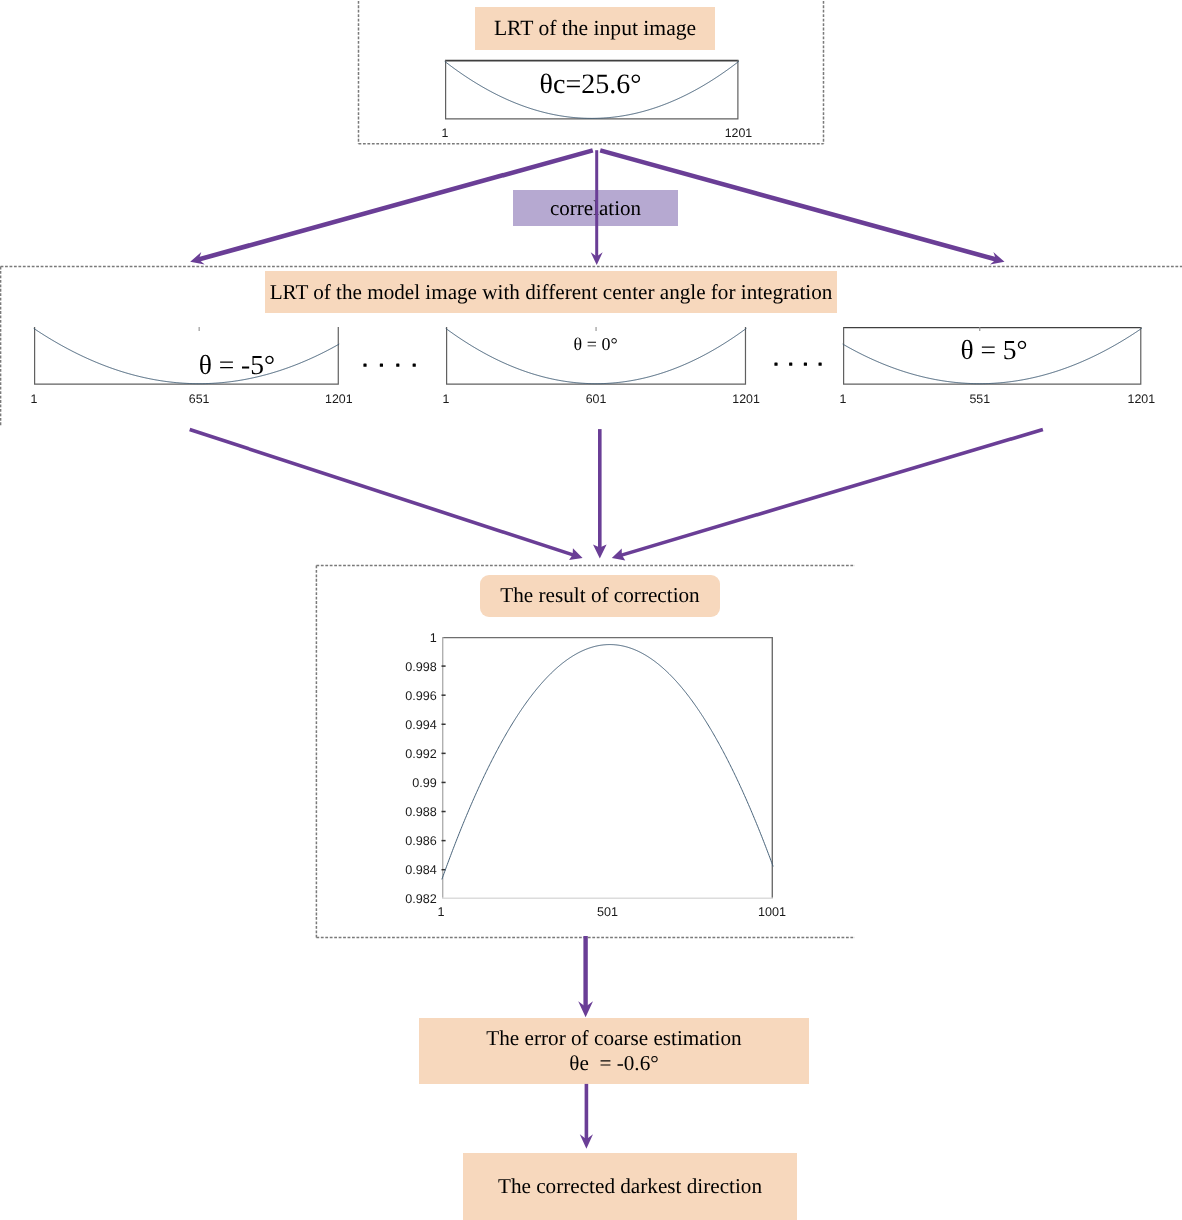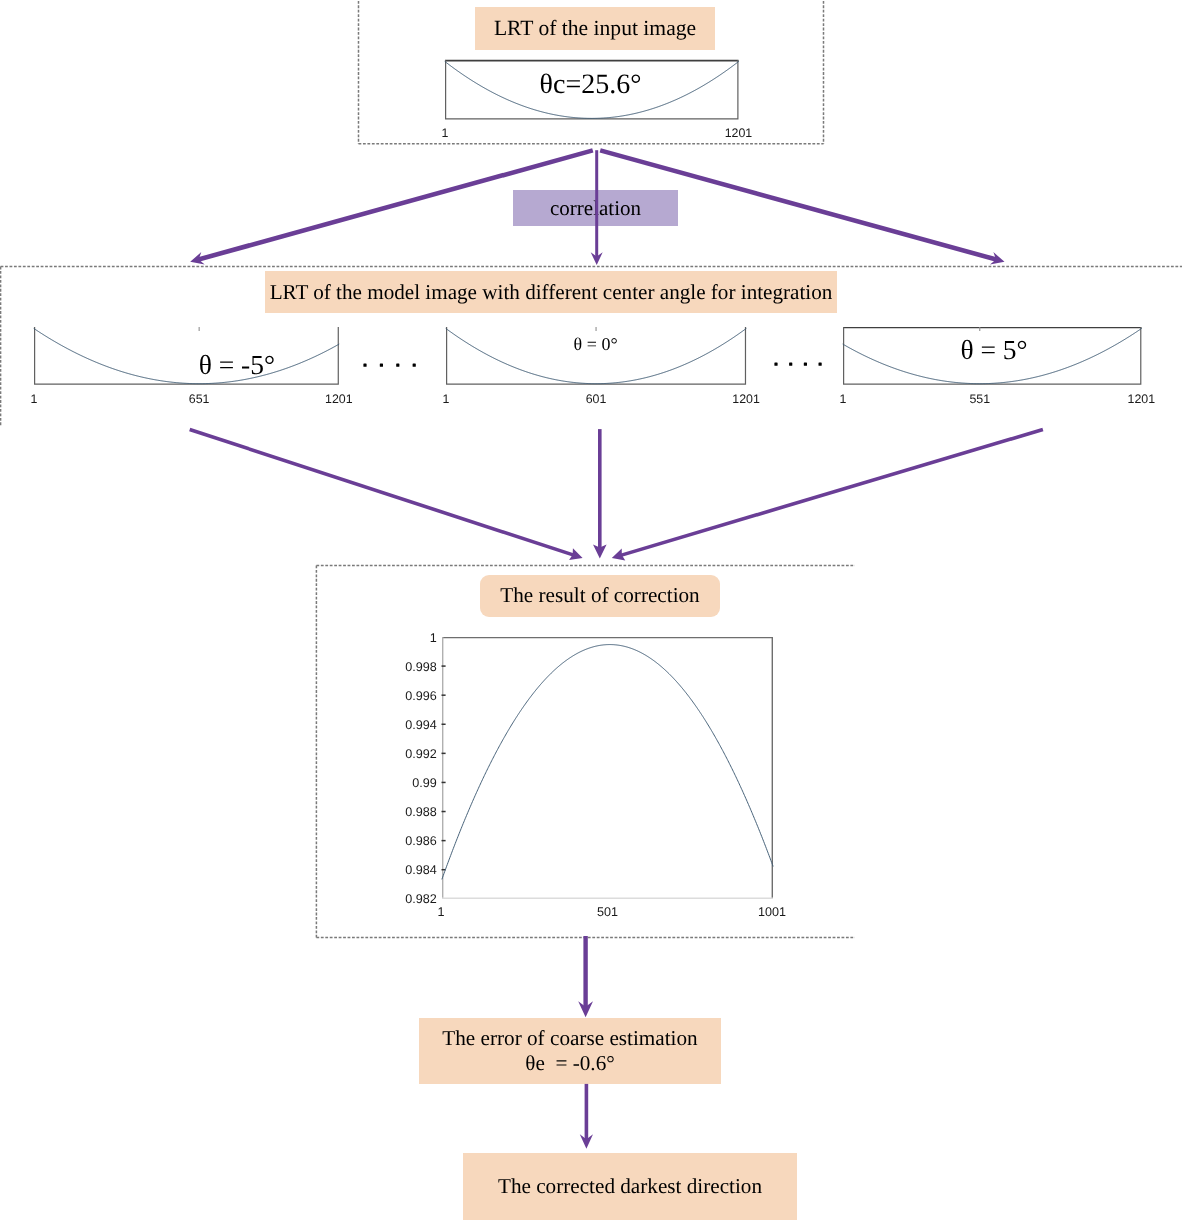--- a/index.html
+++ b/index.html
@@ -42,21 +42,21 @@
       <div data-bind="stages.model.title">LRT of the model image with different center angle for integration</div>
     </div>
   <div class="platelab" id="model-lrt-annotation-1" data-bind="stages.model.panels.0.label" style="left: 197.8px; top: 349px; transform: translateX(-50%); font-size: 27.5px; margin-left: 39px;">θ = -5°</div>
   <div class="platelab" id="model-lrt-annotation-2" data-bind="stages.model.panels.1.label" style="left: 595.6px; top: 334.3px; transform: translateX(-50%); font-size: 18px;">θ = 0°</div>
   <div class="platelab" id="model-lrt-annotation-3" data-bind="stages.model.panels.2.label" style="left: 994px; top: 334.3px; transform: translateX(-50%); font-size: 27.5px;">θ = 5°</div>
 
   <div class="tanbox" id="correction-title-plate" style="left: 480px; top: 575px; width: 240px; height: 41.5px; background: rgb(247, 216, 189); font-size: 21.2px; border-radius: 9px;">
       <div data-bind="stages.correction.title">The result of correction</div>
     </div>
 
-  <div class="tanbox" id="error-plate" style="left: 419px; top: 1017.5px; width: 302px; height: 66.5px; background: rgb(247, 216, 189); font-size: 21.2px;">
+  <div class="tanbox" id="error-plate" style="left: 419px; top: 1017.5px; width: 390px; height: 66.5px; background: rgb(247, 216, 189); font-size: 21.2px;">
       <div>
         <div data-bind="stages.error.line1">The error of coarse estimation</div>
         <div data-bind="stages.error.line2">θe  = -0.6°</div>
       </div>
     </div>
 
   <div class="tanbox" id="corrected-plate" style="left: 419px; top: 1153px; width: 334px; height: 67px; background: rgb(247, 216, 189); font-size: 21.2px; margin-left: 44px;">
       <div>
         <div data-bind="stages.corrected.line1">The corrected darkest direction</div>
       </div>

